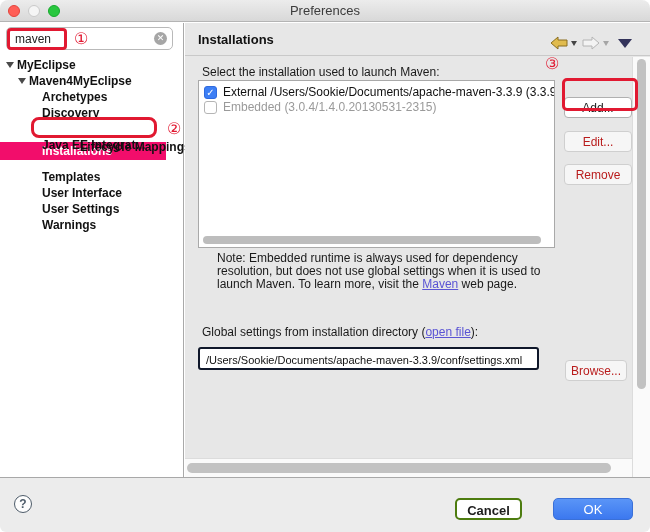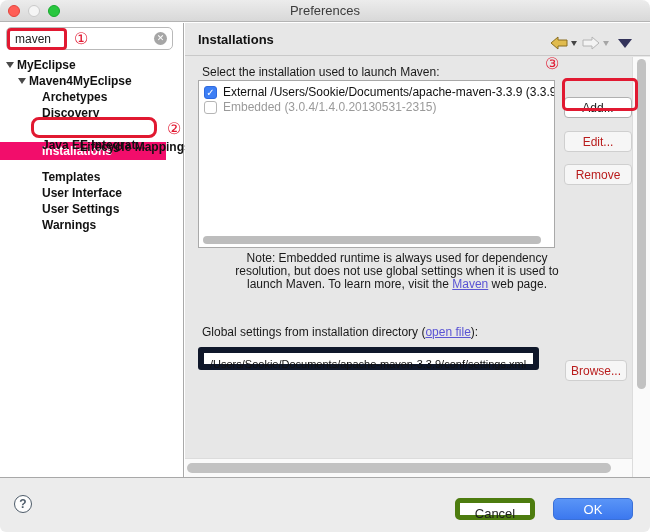--- a/index.html
+++ b/index.html
@@ -48,40 +48,40 @@
   .cbox.off { background:#ffffff; border:1px solid #b5b5b5; }
   .ltext { position:absolute; left:24px; top:0; font-size:12px; }
   .ltext.black { color:#111111; }
   .ltext.gray  { color:#9a9a9a; }
   .hthumb-list { position:absolute; left:4px; bottom:3px; width:338px; height:8px; background:#bdbdbd; border-radius:4px; }
 
   .btn { position:absolute; left:379px; width:68px; height:21px; border-radius:4px; font-size:12px; text-align:center; line-height:20px;margin-top:12px; }
   .btn.enabled  { background:#ffffff; border:1px solid #b0b0b0; color:#1d1d1d; }
   .btn.disabled { background:#f6f6f6; border:1px solid #cfcfcf; color:#b91c1c; }
 
-  .note { position:absolute; left:32px; top:229px; width:360px; font-size:12px; line-height:13px; color:#1a1a1a;text-align:center; }
+  .note { position:absolute; left:32px; top:229px; width:360px; font-size:12px; line-height:13px; color:#1a1a1a; }
   a.plink { color:#5a54d4; text-decoration:underline; }
 
   .globallabel { position:absolute; left:17px; top:302px; font-size:12px; color:#1a1a1a; }
-  .pathfield { position:absolute; left:13px; top:324px; width:341px; height:23px; background:#ffffff; border:6px solid #0f172a; border-radius:3px; }
+  .pathfield { position:absolute; left:13px; top:324px; width:341px; height:23px; background:#ffffff; border:2px solid #0f172a; border-radius:3px; }
   .pathtext { position:absolute; left:6px; top:5px; font-size:11px; color:#111111; white-space:nowrap; }
   .browsebtn { position:absolute; left:380px; top:325px; width:62px; height:21px; }
 
   
   .vstrip { position:absolute; left:447px; top:34px; width:18px; height:420px; background:#fafafa; border-left:1px solid #dcdcdc; }
   .vthumb { position:absolute; left:4px; top:2px; width:9px; height:330px; background:#c2c2c2; border-radius:4.5px; }
   .hstrip { position:absolute; left:0; top:435px; width:447px; height:19px; background:#fafafa; border-top:1px solid #dcdcdc; }
   .hthumb { position:absolute; left:2px; top:4px; width:424px; height:10px; background:#c2c2c2; border-radius:5px; }
 
   
   .footer { position:absolute; left:0; top:477px; width:650px; height:55px; background:#ececec; border-top:1px solid #a8a8a8; }
   .helpbtn { position:absolute; left:14px; top:17px; width:18px; height:18px; border-radius:50%;
              border:1.5px solid #4d5b69; color:#4d5b69; font-size:12px; font-weight:bold; text-align:center; line-height:16px; background:#fdfdfd; }
   .fbtn { position:absolute; top:20px; height:22px; border-radius:5px; font-size:13px; text-align:center; line-height:21px; }
-  .cancel { left:455px; width:80px; background:#ffffff; border:5px solid #4d7c0f; color:#1d1d1d; }
+  .cancel { left:455px; width:67px; background:#ffffff; border:2px solid #4d7c0f; color:#1d1d1d;font-weight:bold; }
   .ok { left:553px; width:80px; background:linear-gradient(#5a95f7,#3c78ef); border:1px solid #3a70d8; color:#ffffff; }
 
   
   .ann-rect { position:absolute; border:3px solid #e11931; border-radius:6px; pointer-events:none; }
   .ann-num { position:absolute; color:#e11931; font-size:16px; pointer-events:none; }
 </style>
 </head>
 <body>
 
 <div class="window">

